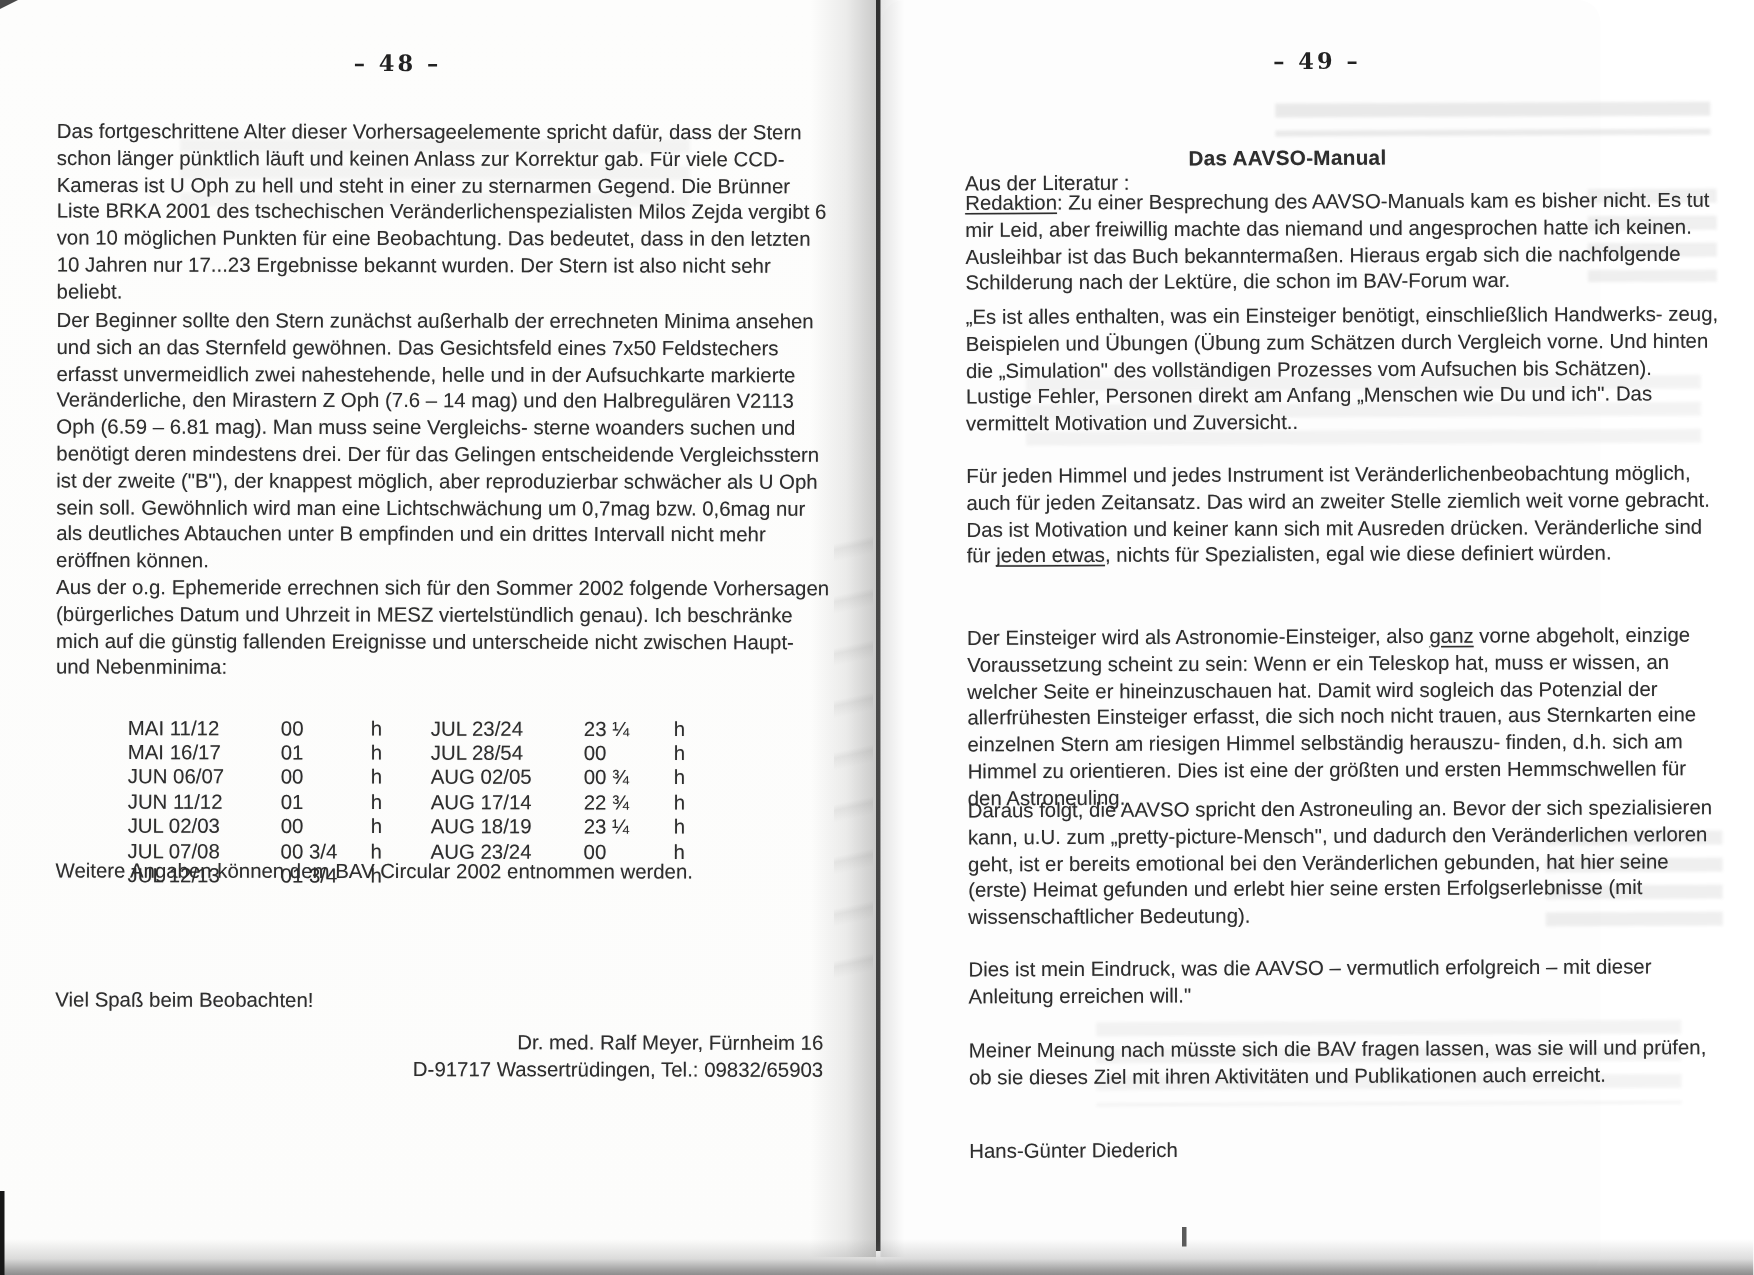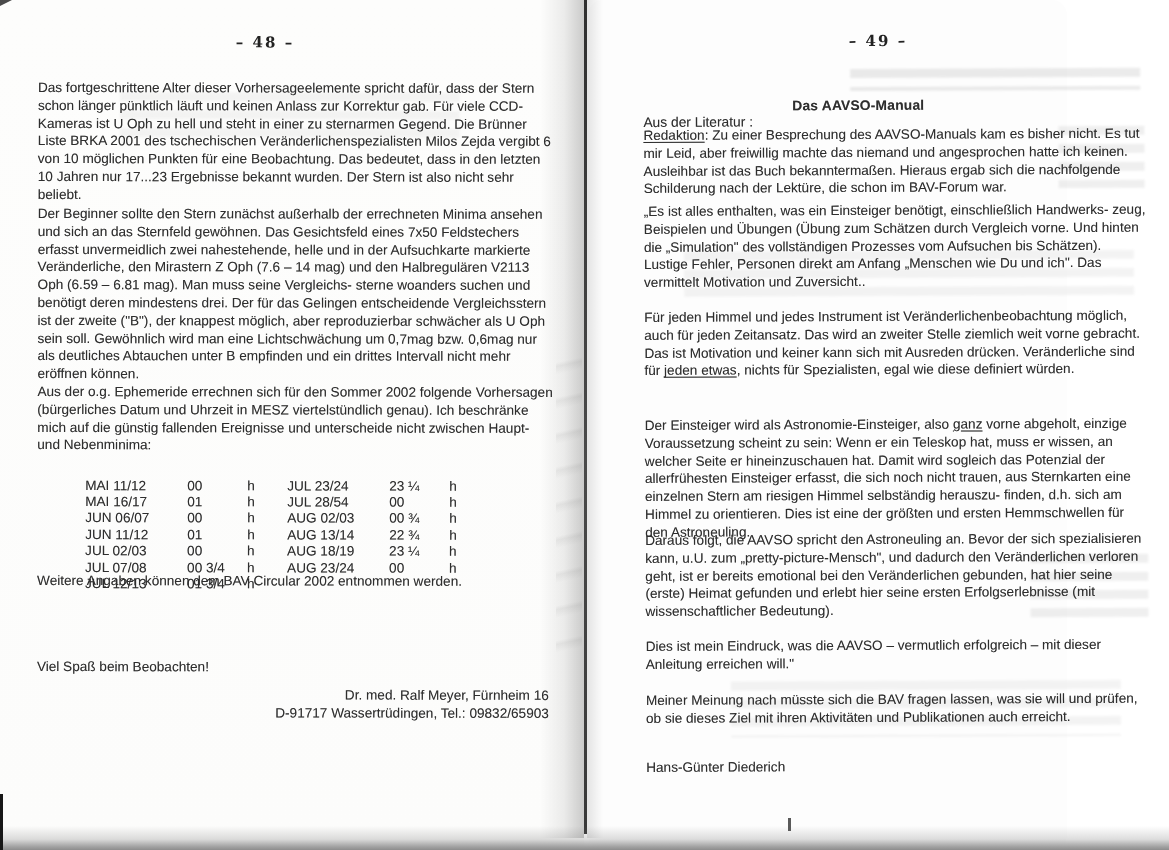--- a/index.html
+++ b/index.html
@@ -132,26 +132,26 @@
           <span class="tcell c0">JUL 23/24</span>
           <span class="tcell c1">23 ¼</span>
           <span class="tcell c2">h</span>
         </div>
         <div class="trow">
           <span class="tcell c0">JUL 28/54</span>
           <span class="tcell c1">00</span>
           <span class="tcell c2">h</span>
         </div>
         <div class="trow">
-          <span class="tcell c0">AUG 02/03</span>
+          <span class="tcell c0">AUG 02/05</span>
           <span class="tcell c1">00 ¾</span>
           <span class="tcell c2">h</span>
         </div>
         <div class="trow">
-          <span class="tcell c0">AUG 13/14</span>
+          <span class="tcell c0">AUG 17/14</span>
           <span class="tcell c1">22 ¾</span>
           <span class="tcell c2">h</span>
         </div>
         <div class="trow">
           <span class="tcell c0">AUG 18/19</span>
           <span class="tcell c1">23 ¼</span>
           <span class="tcell c2">h</span>
         </div>
         <div class="trow">
           <span class="tcell c0">AUG 23/24</span>

